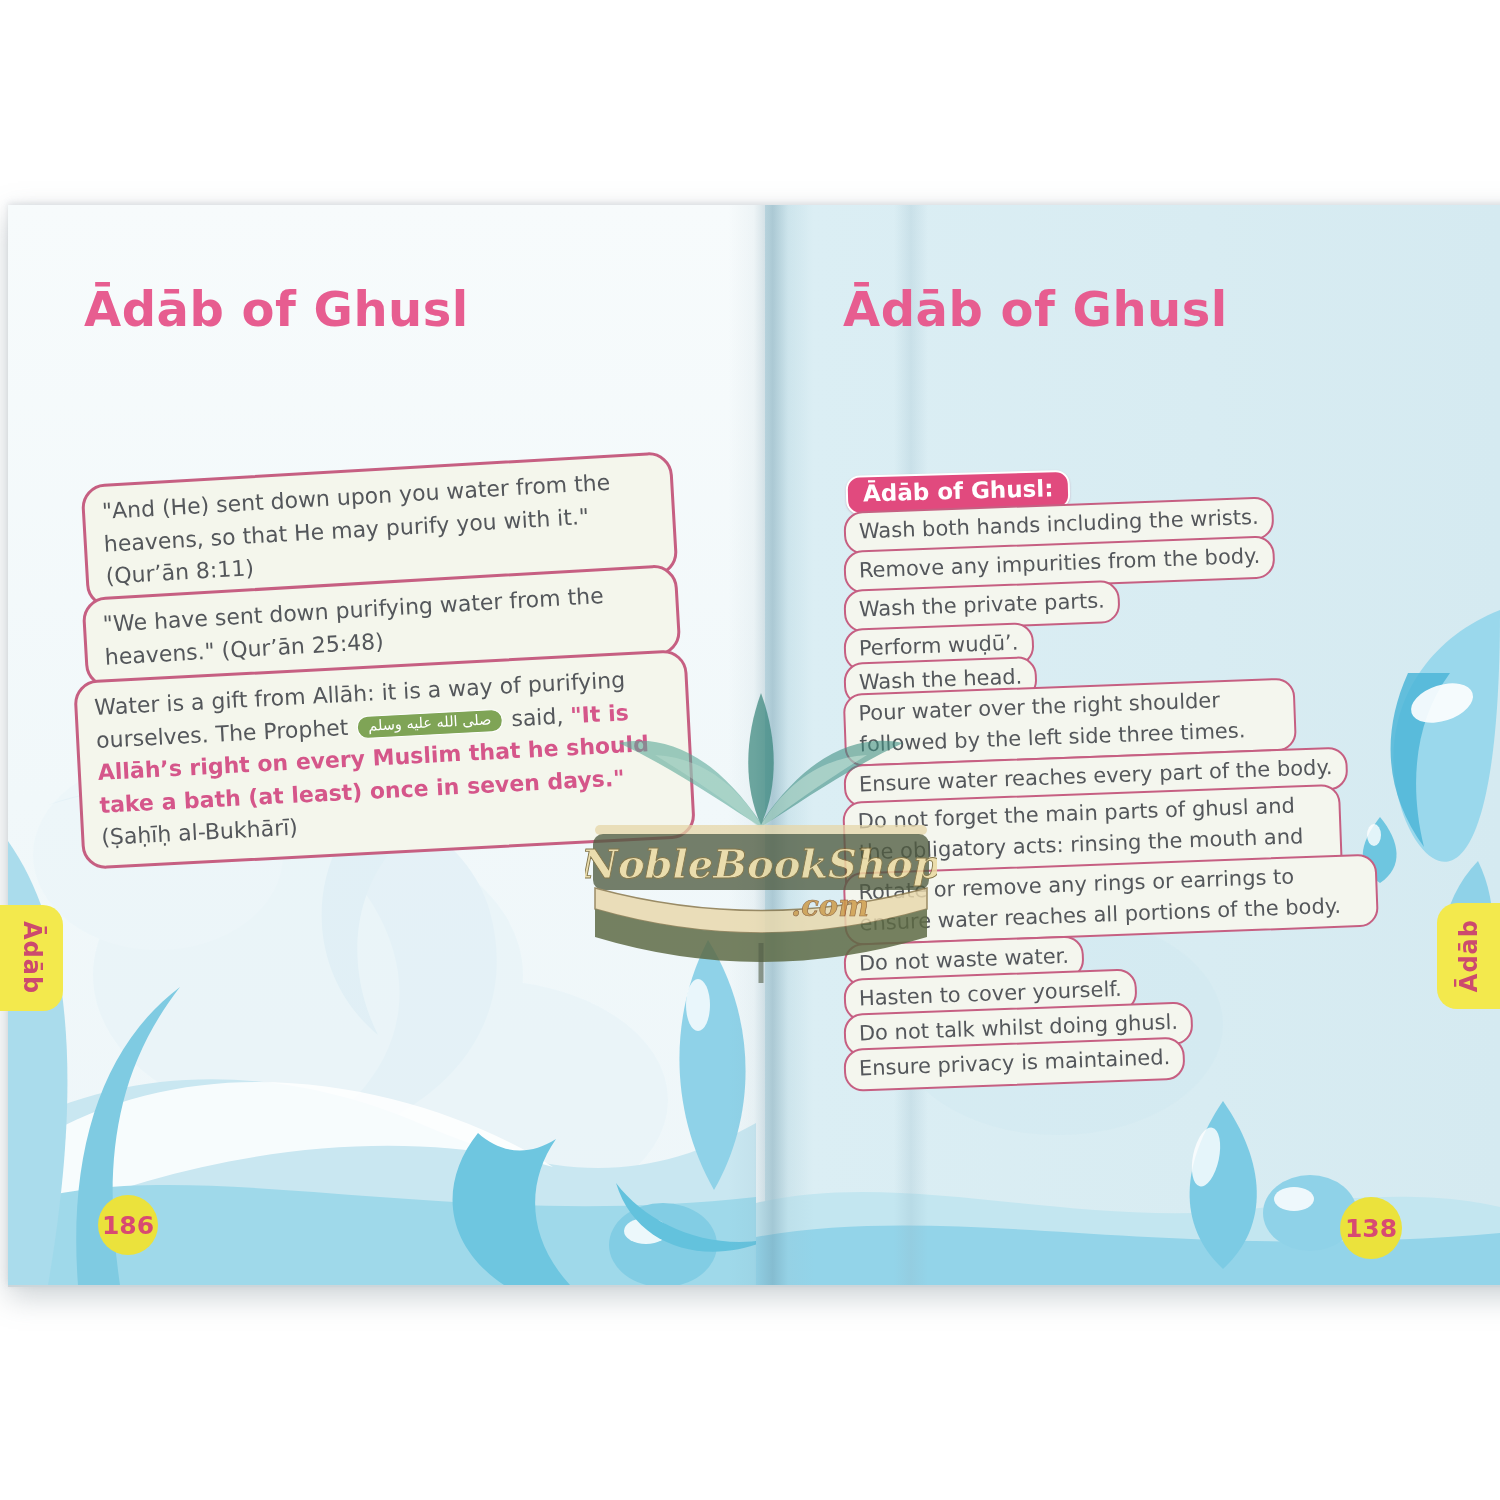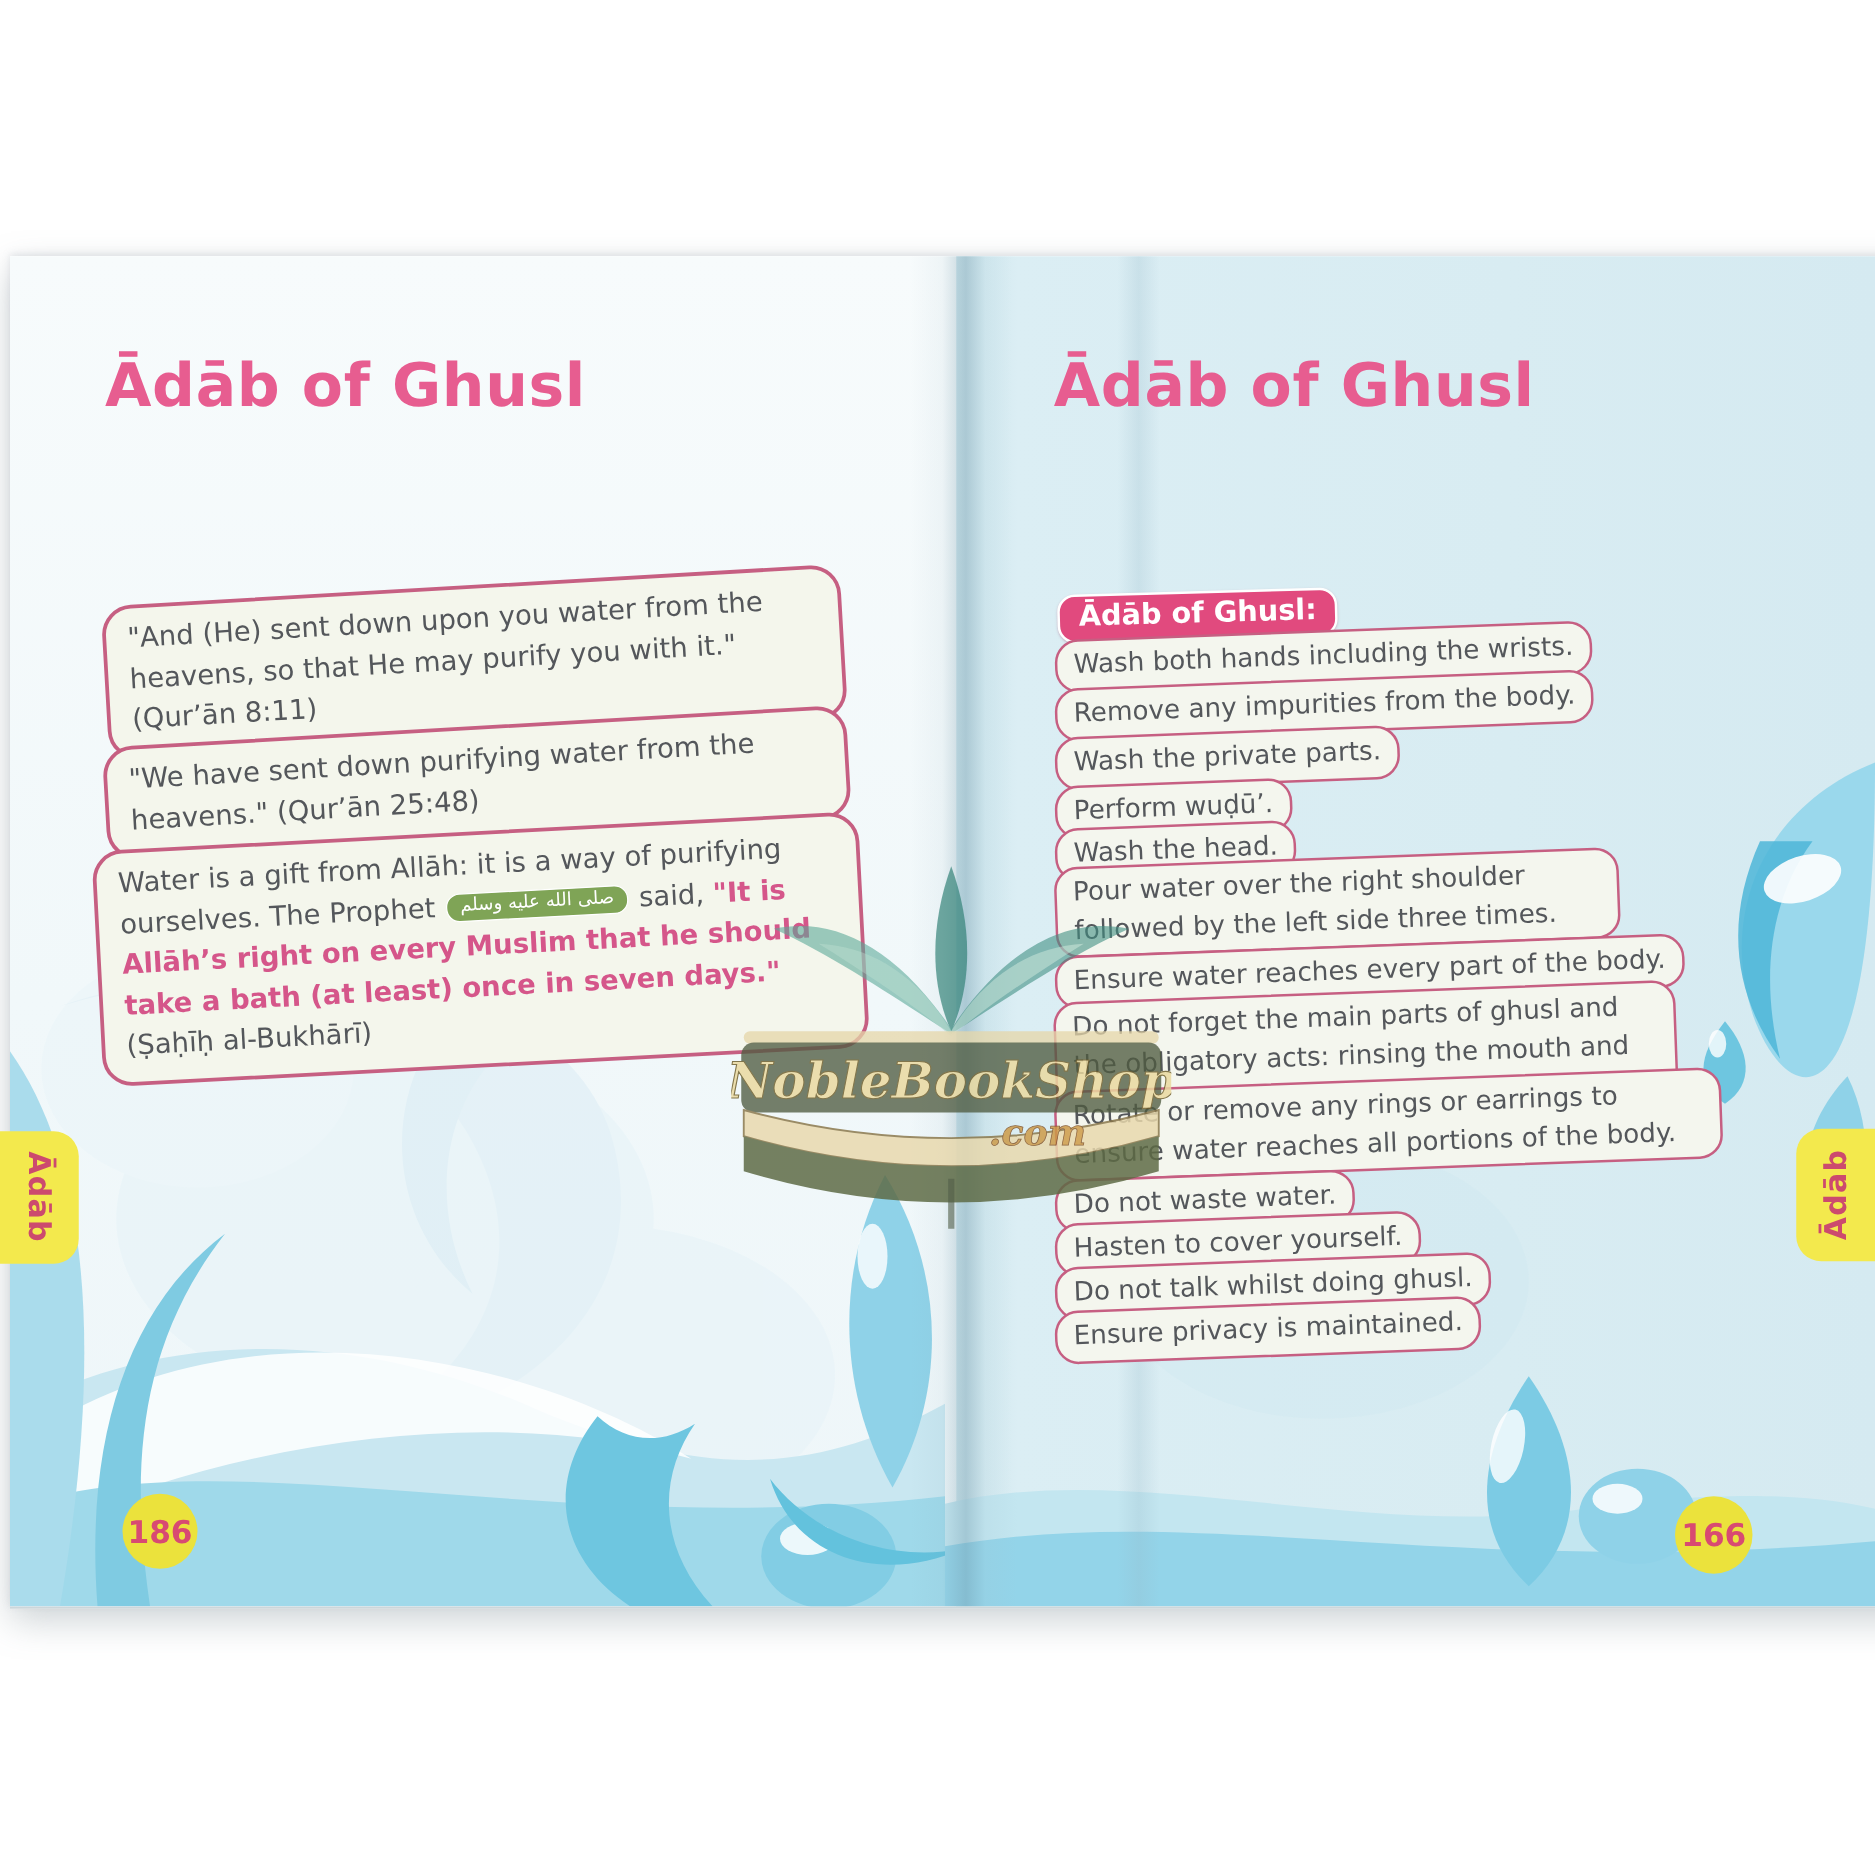--- a/index.html
+++ b/index.html
@@ -168,21 +168,21 @@
   <div class="item nowrap" style="left:836px; top:739px;">Do not waste water.</div>
   <div class="item nowrap" style="left:836px; top:774px;">Hasten to cover yourself.</div>
   <div class="item nowrap" style="left:836px; top:809px;">Do not talk whilst doing ghusl.</div>
   <div class="item nowrap" style="left:836px; top:844px;">Ensure privacy is maintained.</div>
 
   <div class="side-tab tab-right">
     <span>Ādāb</span>
   </div>
 
   <div class="page-circle" style="left:1332px; top:992px; width:62px; height:62px;">
-    <span>166</span>
+    <span>138</span>
   </div>
 
   <svg class="watermark" viewBox="0 0 352 330">
     <g>
       <path d="M176,8 C160,52 158,100 176,140 C194,100 192,52 176,8 Z" fill="#2e7f74" opacity="0.8"></path>
       <path d="M176,138 C130,70 80,48 34,58 C86,82 138,118 176,142 Z" fill="#5aa897" opacity="0.7"></path>
       <path d="M176,138 C222,70 272,48 318,58 C266,82 214,118 176,142 Z" fill="#3f8f82" opacity="0.7"></path>
       <path d="M176,140 C150,96 112,72 70,70 C112,96 150,122 176,144 Z" fill="#a8d4c4" opacity="0.6"></path>
       <path d="M176,140 C202,96 240,72 282,70 C240,96 202,122 176,144 Z" fill="#bfe0d2" opacity="0.6"></path>
       <rect x="10" y="140" width="332" height="10" rx="5" fill="#e6d6a8" opacity="0.9"></rect>

